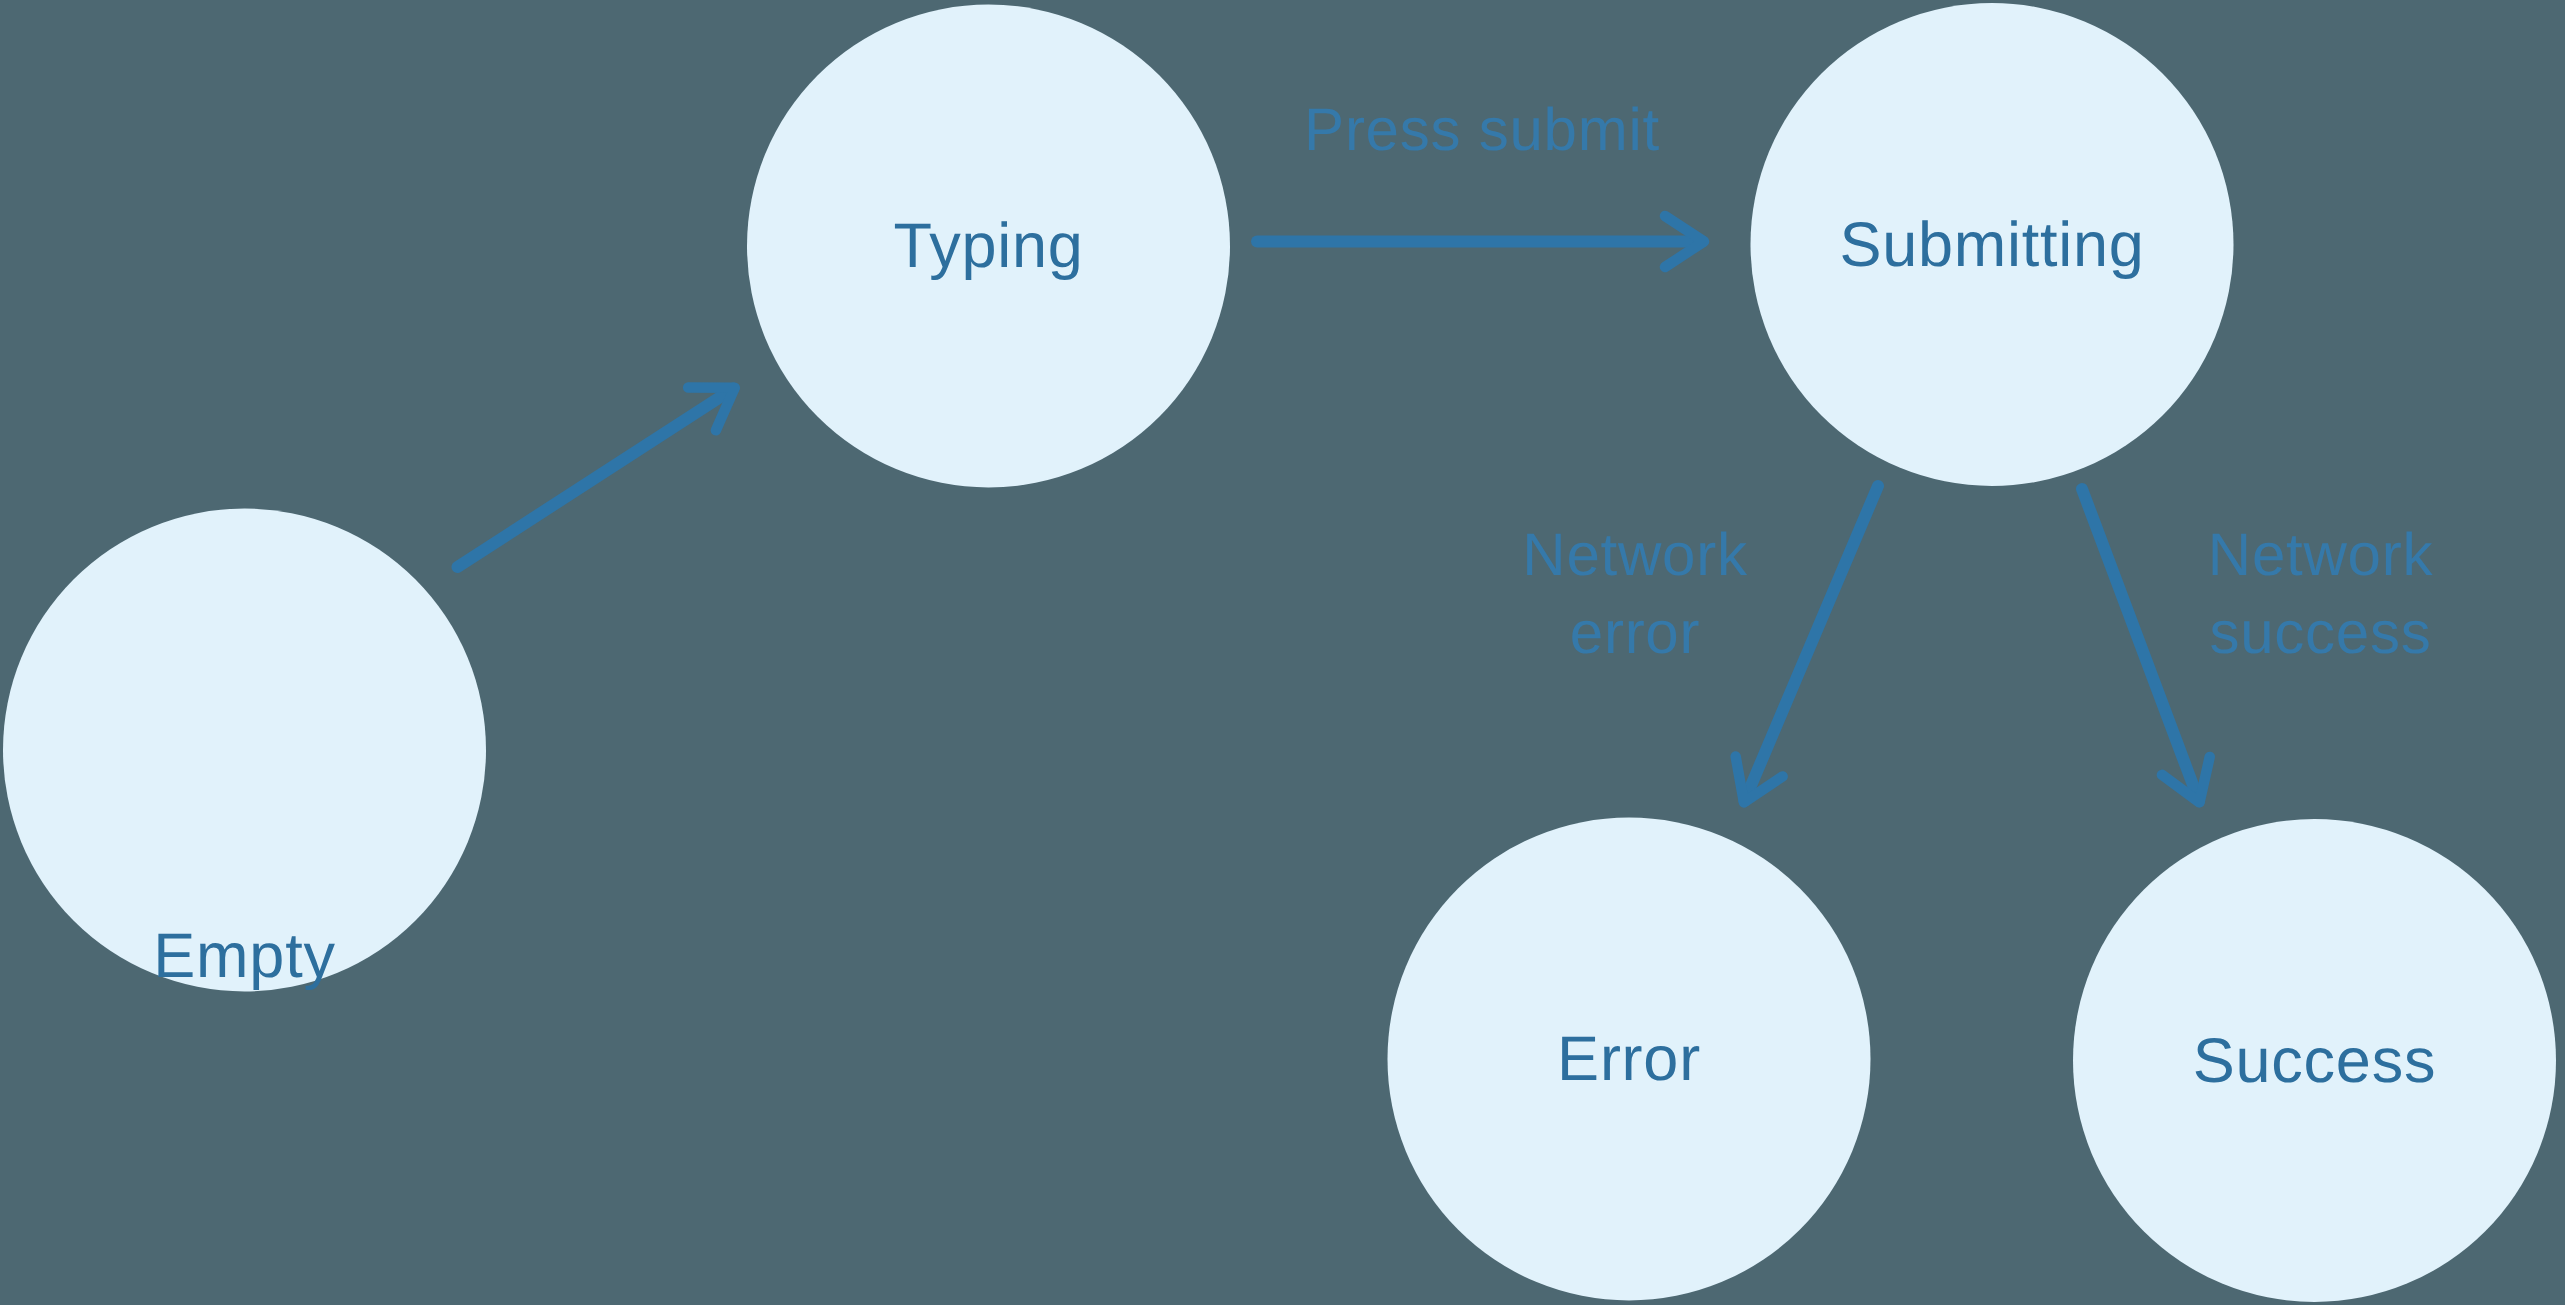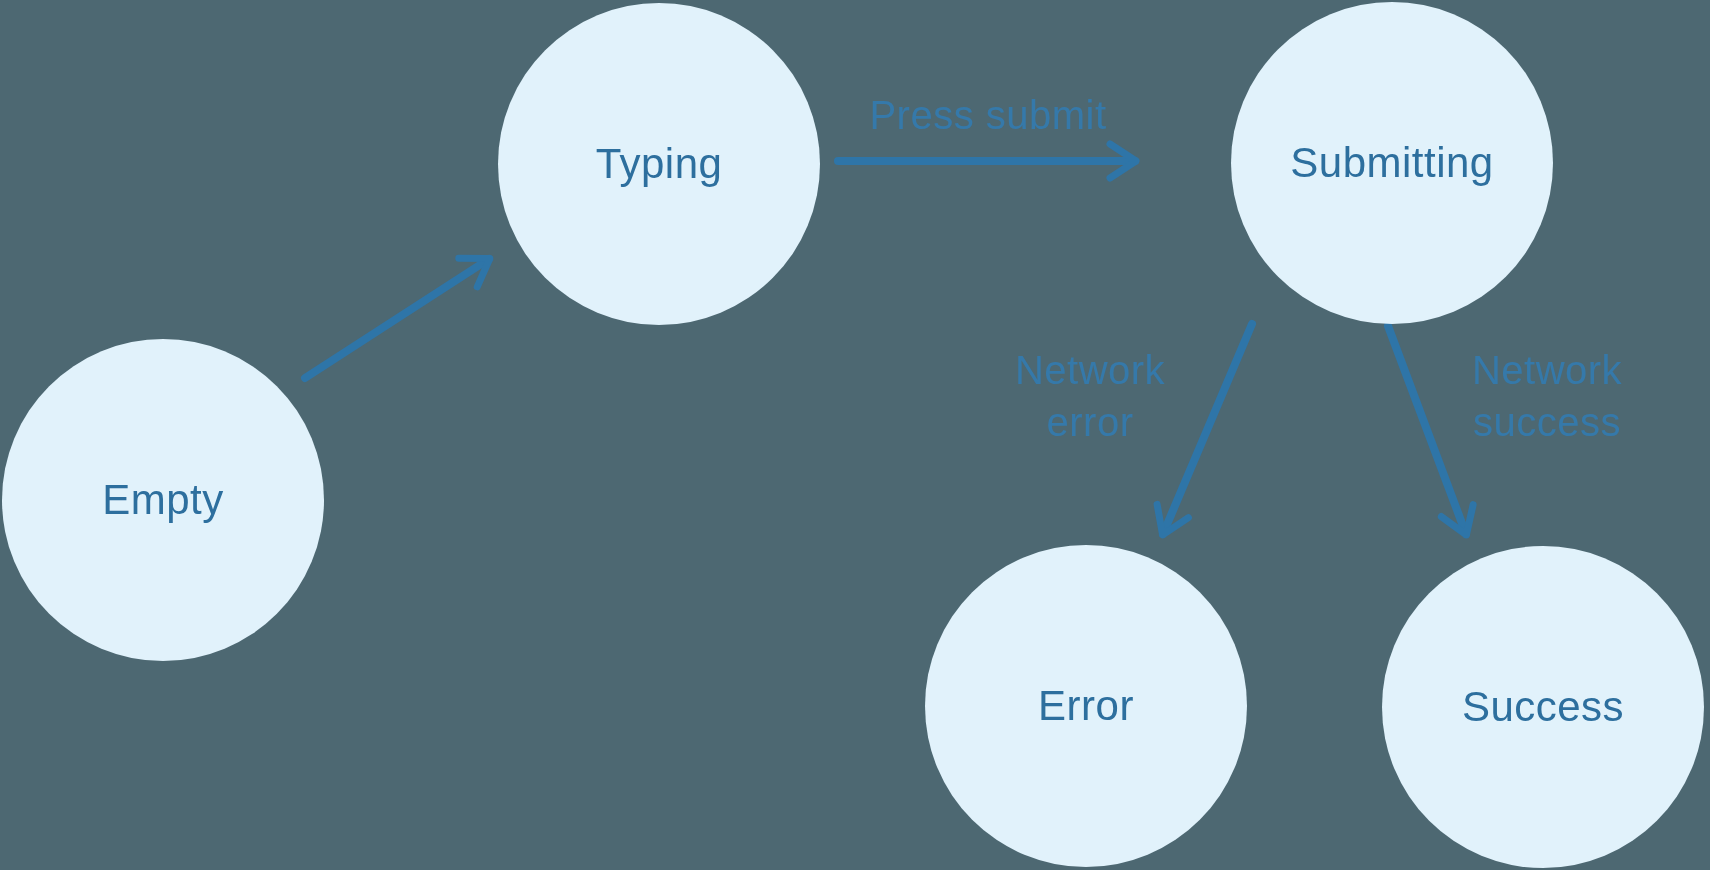--- a/index.html
+++ b/index.html
@@ -49,28 +49,28 @@
     stroke-linecap:round;
   }
   #ah path{
     stroke:var(--edge);
     fill:none;
     stroke-width:7;
     stroke-linecap:round;
     stroke-linejoin:round;
   }
   
-  .state-empty{left:2px;top:339px;}
+  .state-empty{left:2px;top:339px;align-items:flex-end;}
   .state-typing{left:498px;top:3px;}
-  .state-submitting{left:1231px;top:2px;}
+  .state-submitting{left:1167px;top:2px;}
   .state-error{left:925px;top:545px;}
   .state-success{left:1382px;top:546px;}
   
   .lbl-start-typing{left:326px;top:186px;}
-  .lbl-press-submit{left:988px;top:61px;margin-top:28px;}
+  .lbl-press-submit{left:988px;top:61px;}
   .lbl-network-error{left:1090px;top:344px;}
   .lbl-network-success{left:1547px;top:344px;}
 </style>
 </head>
 <body>
 
 <div class="canvas">
 
   <svg class="arrows" viewBox="0 0 1710 870" xmlns="http://www.w3.org/2000/svg">
     <defs>

